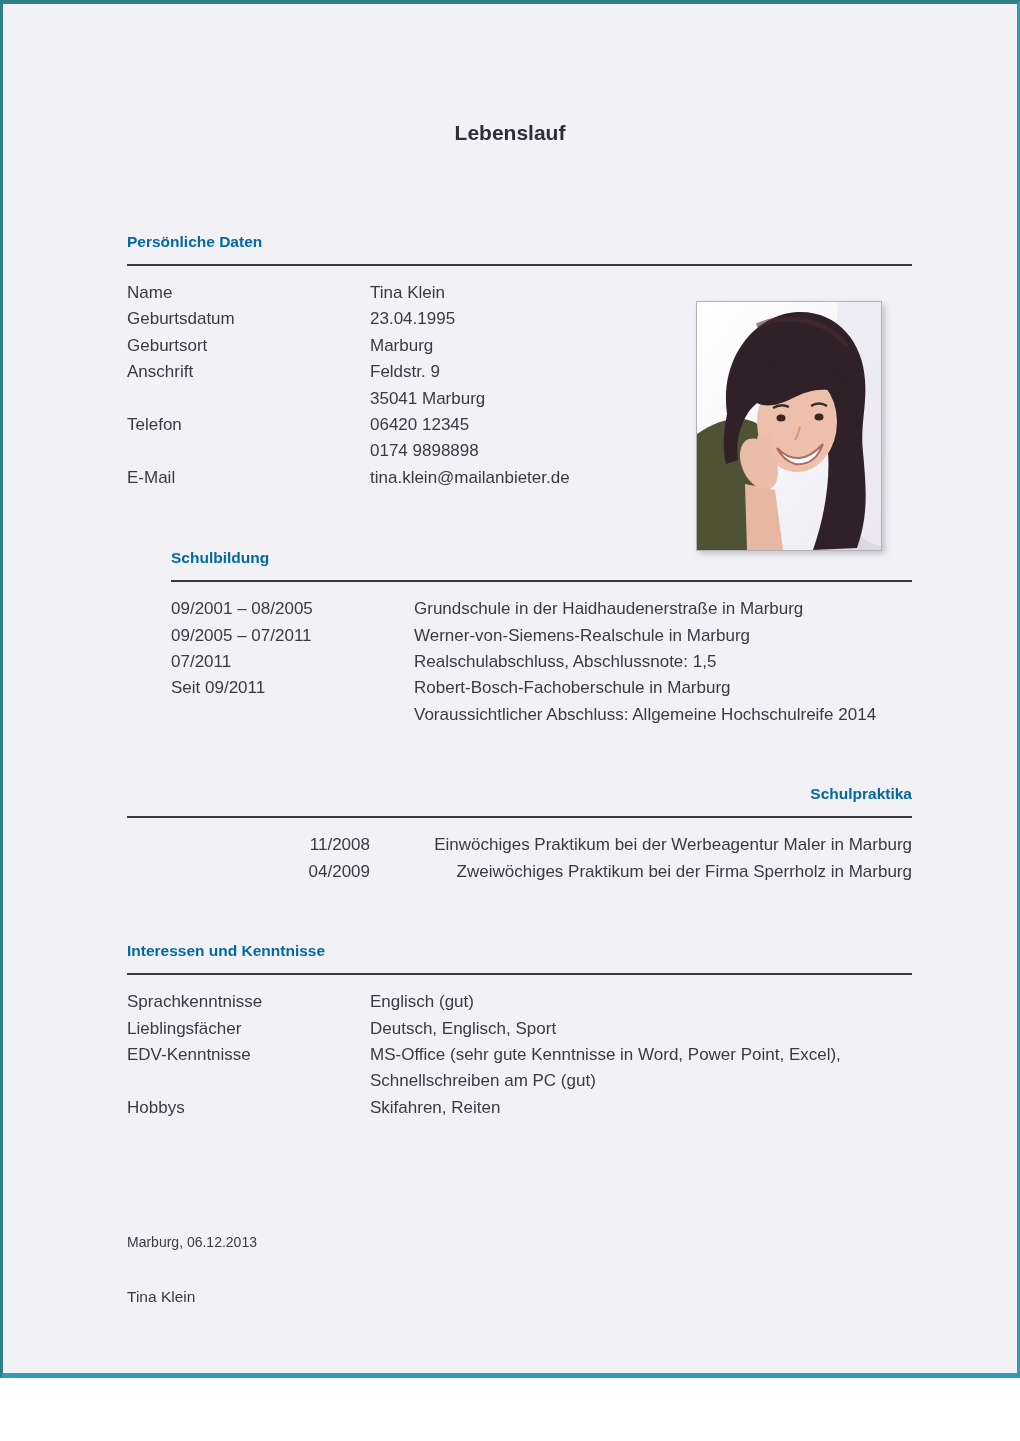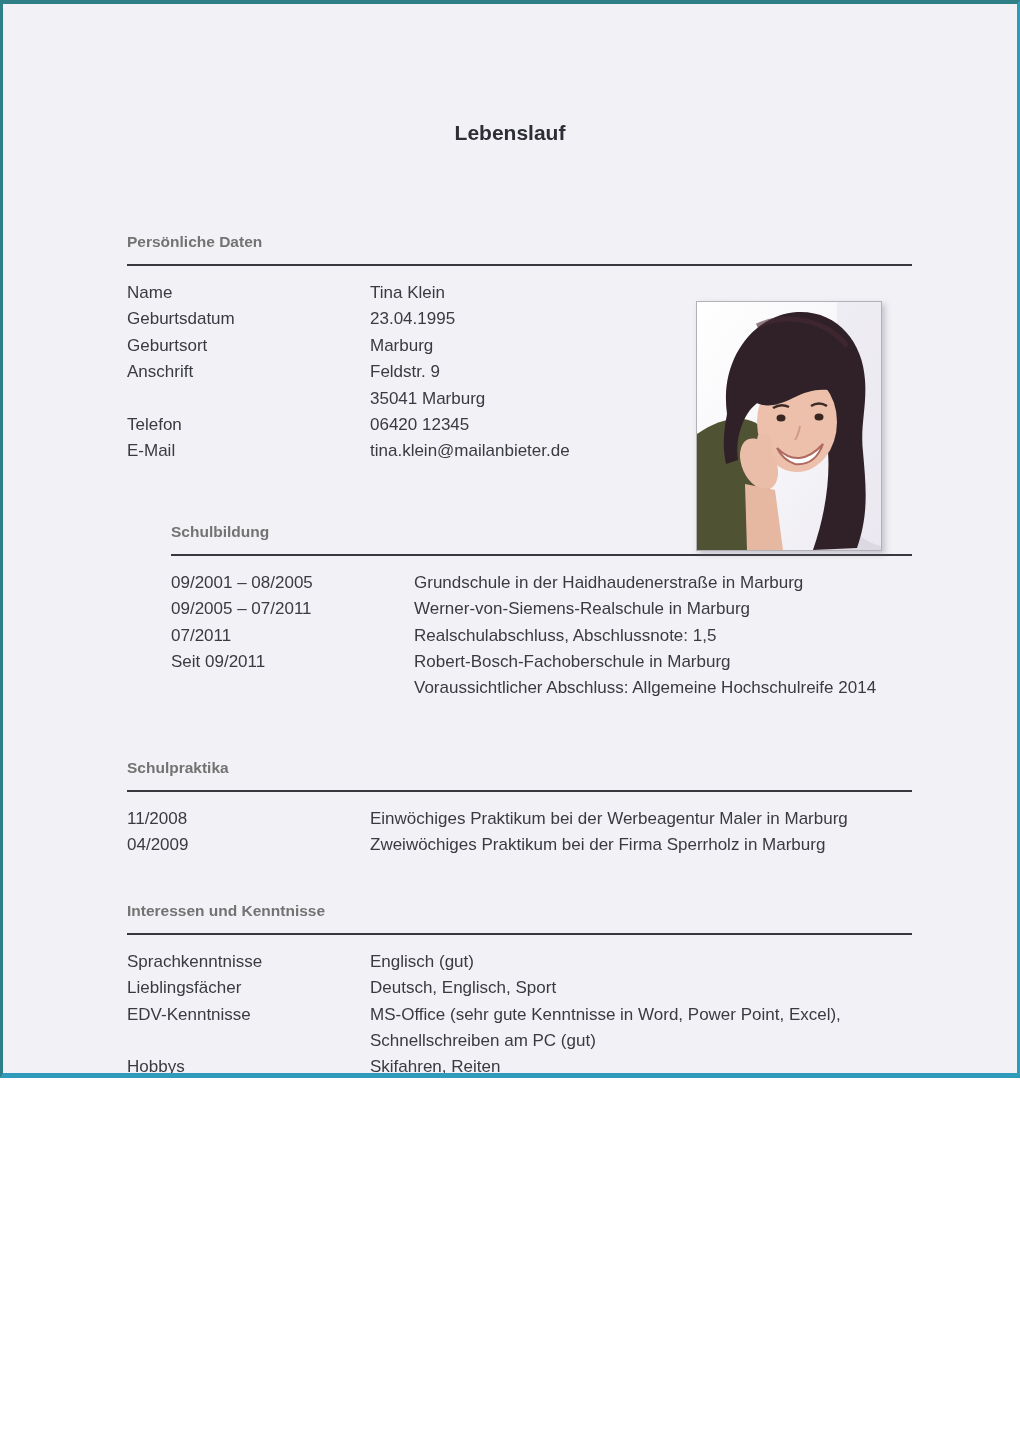--- a/index.html
+++ b/index.html
@@ -1,19 +1,19 @@
 <!DOCTYPE html>
 <html><head>
 <meta charset="utf-8">
 <style>
   html, body { margin: 0; padding: 0; background: #ffffff; }
   .page {
     position: relative;
     width: 1020px;
-    height: 1078px;
+    height: 1378px;
     box-sizing: border-box;
     background: #f2f1f5;
     border-top: 4px solid #2f7f86;
     border-left: 3px solid #2f7f86;
     border-right: 3px solid #2f9ab9;
     border-bottom: 5px solid #2f9ab9;
     font-family: "Liberation Sans", sans-serif;
     color: #3a3a43;
     overflow: hidden;
   }
@@ -26,35 +26,35 @@
     line-height: 30px;
     color: #2e2e37;
   }
   .content { margin-left: 124px; margin-right: 105px; }
   .section { margin: 0; }
   .section-heading {
     margin: 0;
     font-size: 15.5px;
     font-weight: bold;
     line-height: 20px;
-    color: #737373;
+    color: #0369a1;
   }
   .rule {
     height: 0;
     border-bottom: 2px solid #38383f;
     margin-top: 12px;
     margin-bottom: 14px;
   }
   .row { display: flex; line-height: 26.4px; font-size: 17px; }
   .row .label { width: 243px; flex: 0 0 243px; }
   .row .value { flex: 1; }
   .sec-personal   { margin-top: 84px; }
   .sec-school     { margin-top: 57px; margin-left: 44px; }
-  .sec-praktika   { margin-top: 56px; }
-  .sec-interessen { margin-top: 42px; }
+  .sec-praktika   { margin-top: 56px; text-align: right; }
+  .sec-interessen { margin-top: 56px; }
   .footer-place { margin-top: 108px; font-size: 14px; line-height: 26.4px; }
   .footer-sign  { margin-top: 28px;  font-size: 15.5px; line-height: 26.4px; }
   .photo-frame {
     position: absolute;
     left: 693px;
     top: 297px;
     width: 184px;
     height: 248px;
     border: 1px solid #b3b0b8;
     box-shadow: 3px 3px 6px rgba(110,110,125,0.35);
@@ -131,20 +131,21 @@
         <div class="row">
             <span class="label"></span>
             <span class="value">35041 Marburg</span>
           </div>
         <div class="row">
             <span class="label">Telefon</span>
             <span class="value">06420 12345</span>
           </div>
         <div class="row">
             <span class="label"></span>
+            <span class="value">0174 9898898</span>
           </div>
         <div class="row">
             <span class="label">E-Mail</span>
             <span class="value">tina.klein@mailanbieter.de</span>
           </div>
       </div>
     </div>
 
     <div class="section sec-school">
       <h2 class="section-heading">Schulbildung</h2>

